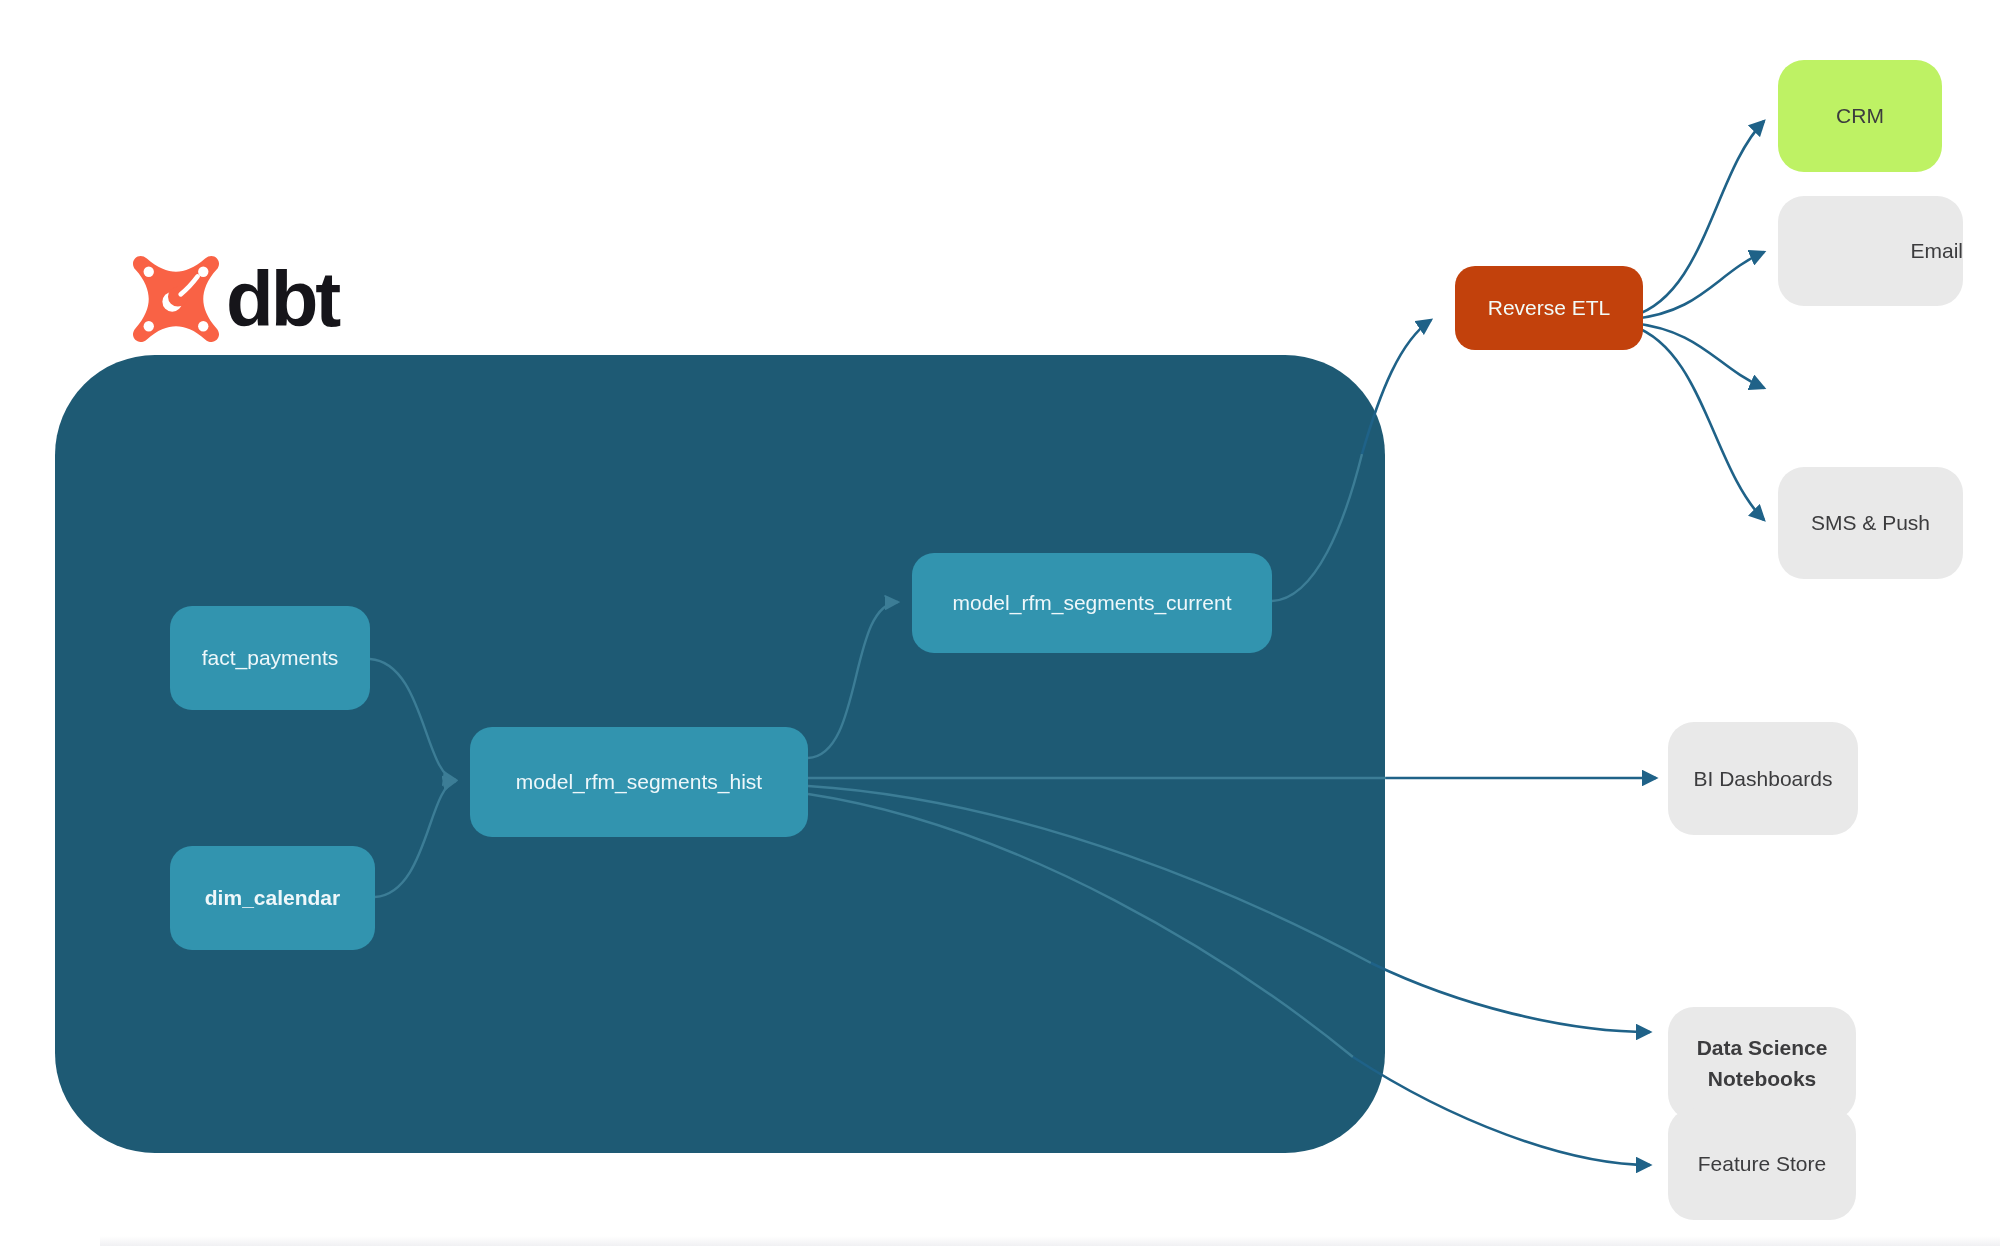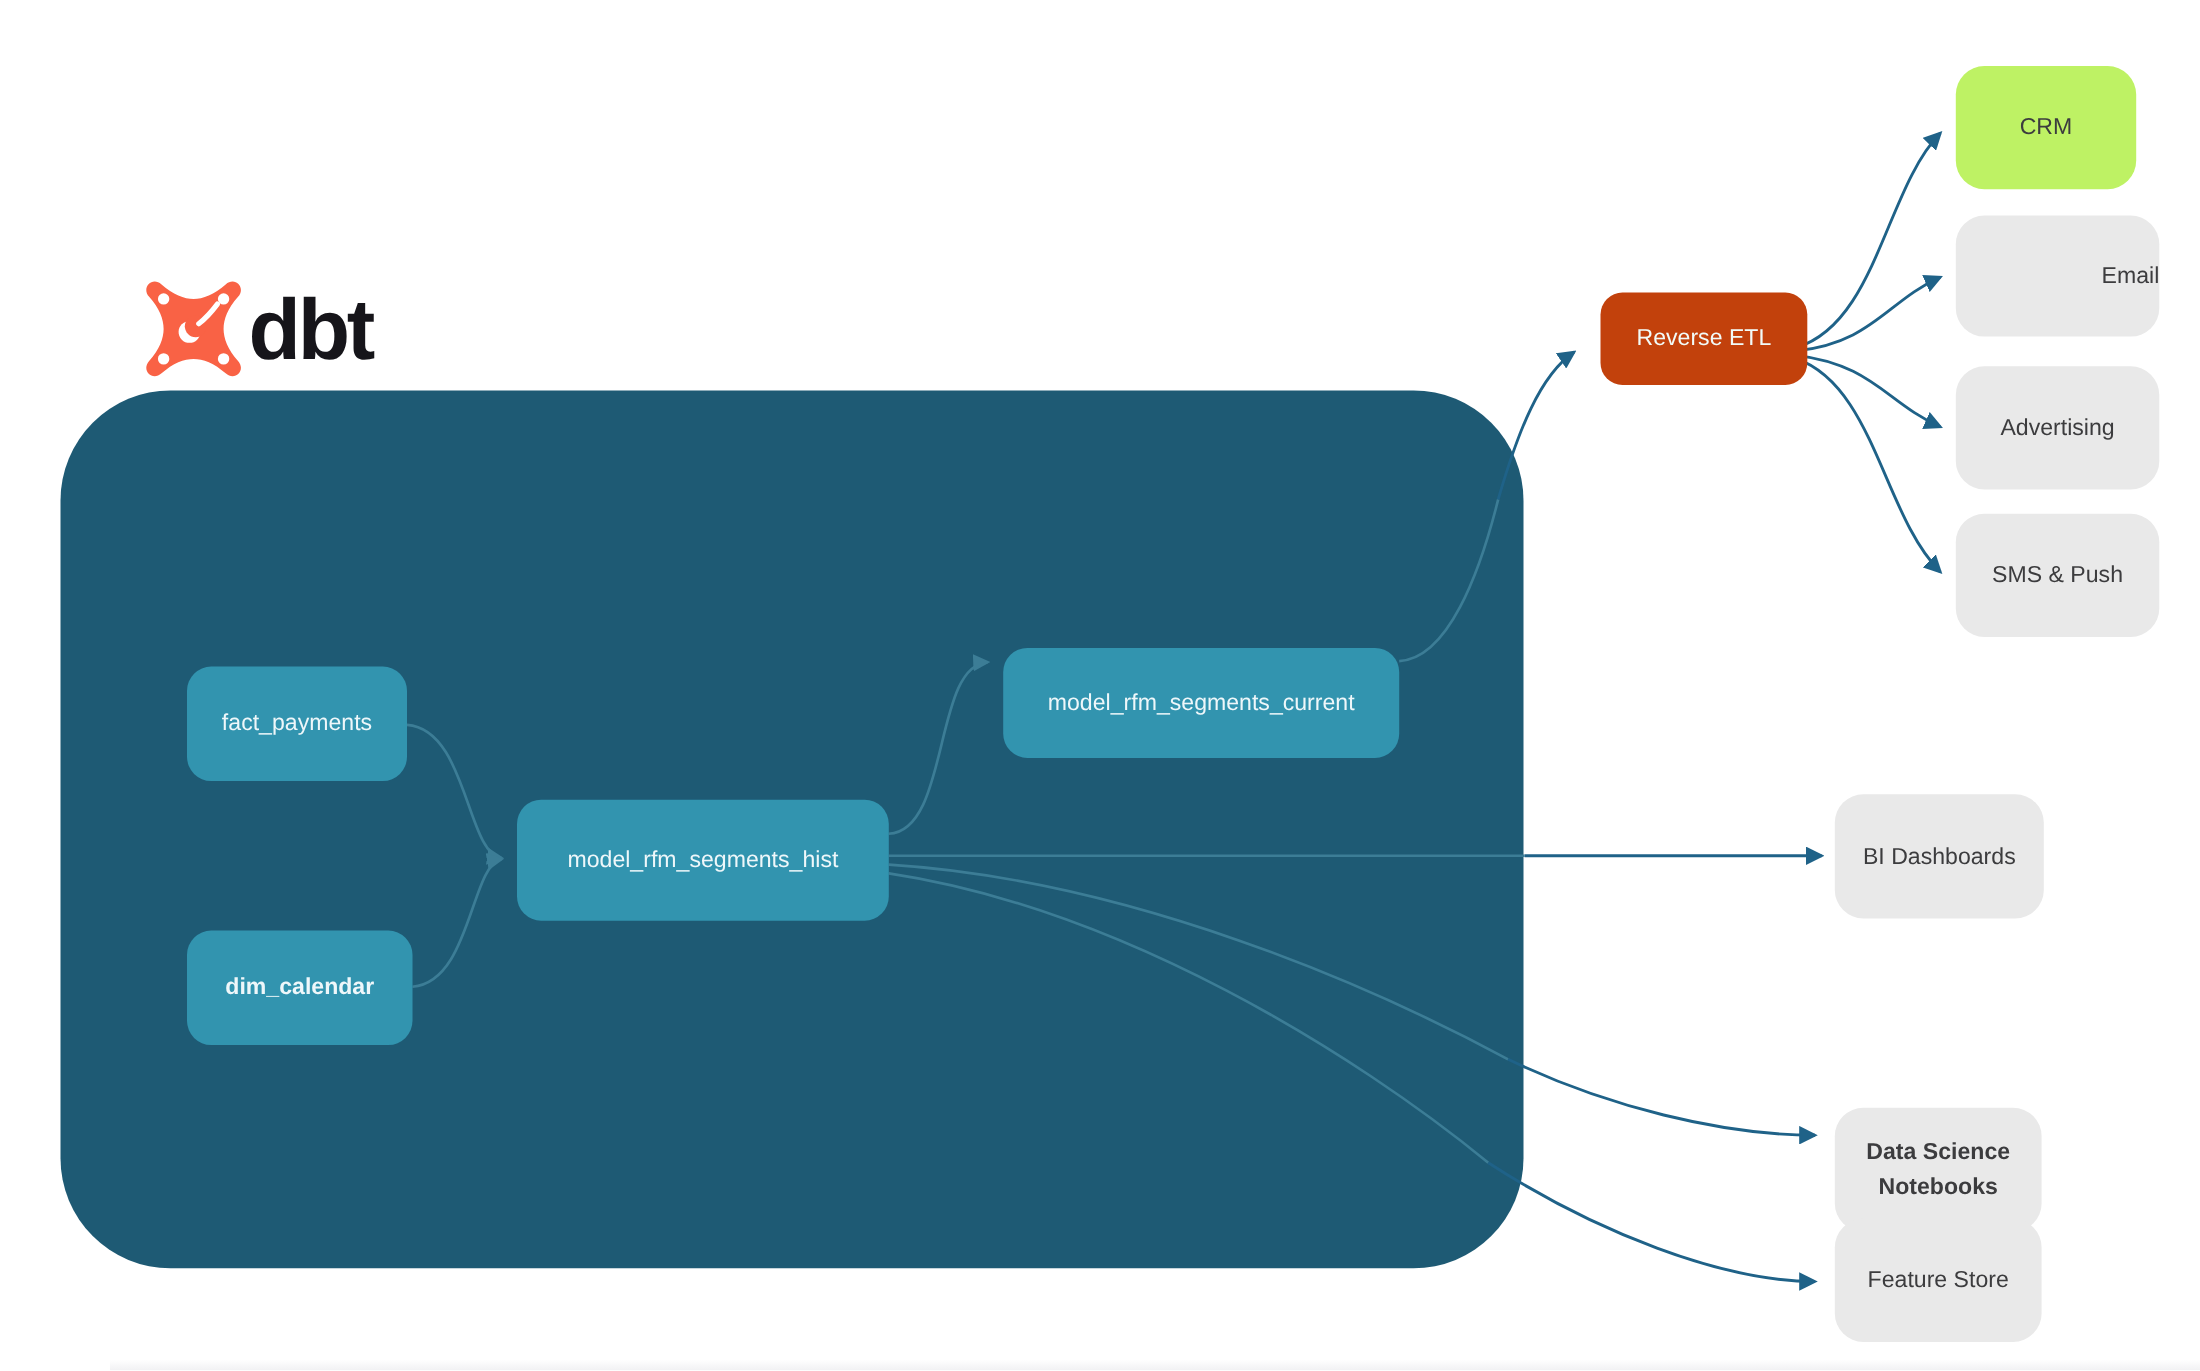--- a/index.html
+++ b/index.html
@@ -86,39 +86,36 @@
   </div>
 
   <div class="node" style="left:170px;top:846px;width:205px;height:104px;background:#3294af;font-weight:bold;">
     <span>dim_calendar</span>
   </div>
 
   <div class="node" style="left:470px;top:727px;width:338px;height:110px;background:#3294af;">
     <span>model_rfm_segments_hist</span>
   </div>
 
-  <div class="node" style="left:912px;top:553px;width:360px;height:100px;background:#3294af;margin-top:36px;">
+  <div class="node" style="left:912px;top:553px;width:360px;height:100px;background:#3294af;">
     <span>model_rfm_segments_current</span>
   </div>
 
   <div class="node green" style="left:1443px;top:266px;width:188px;height:84px;background:#c2410c;margin-left:12px;">
     <span>Reverse ETL</span>
   </div>
 
   <div class="node gray" style="left:1778px;top:60px;width:164px;height:112px;background:#bef264;">
     <span>CRM</span>
   </div>
 
   <div class="node gray" style="left:1778px;top:196px;width:185px;height:110px;background:#e9e9e9;justify-content:flex-end;">
     <span>Email</span>
   </div>
 
-  <div class="node gray" style="left:1778px;top:333px;width:185px;height:112px;background:#e9e9e9;">
-    <span>Advertising</span>
-  </div>
 
   <div class="node gray" style="left:1778px;top:467px;width:185px;height:112px;background:#e9e9e9;">
     <span>SMS &amp; Push</span>
   </div>
 
   <div class="node gray" style="left:1668px;top:722px;width:190px;height:113px;background:#e9e9e9;">
     <span>BI Dashboards</span>
   </div>
 
   <div class="node gray" style="left:1668px;top:1007px;width:188px;height:113px;background:#e9e9e9;line-height:1.45;font-weight:bold;">

